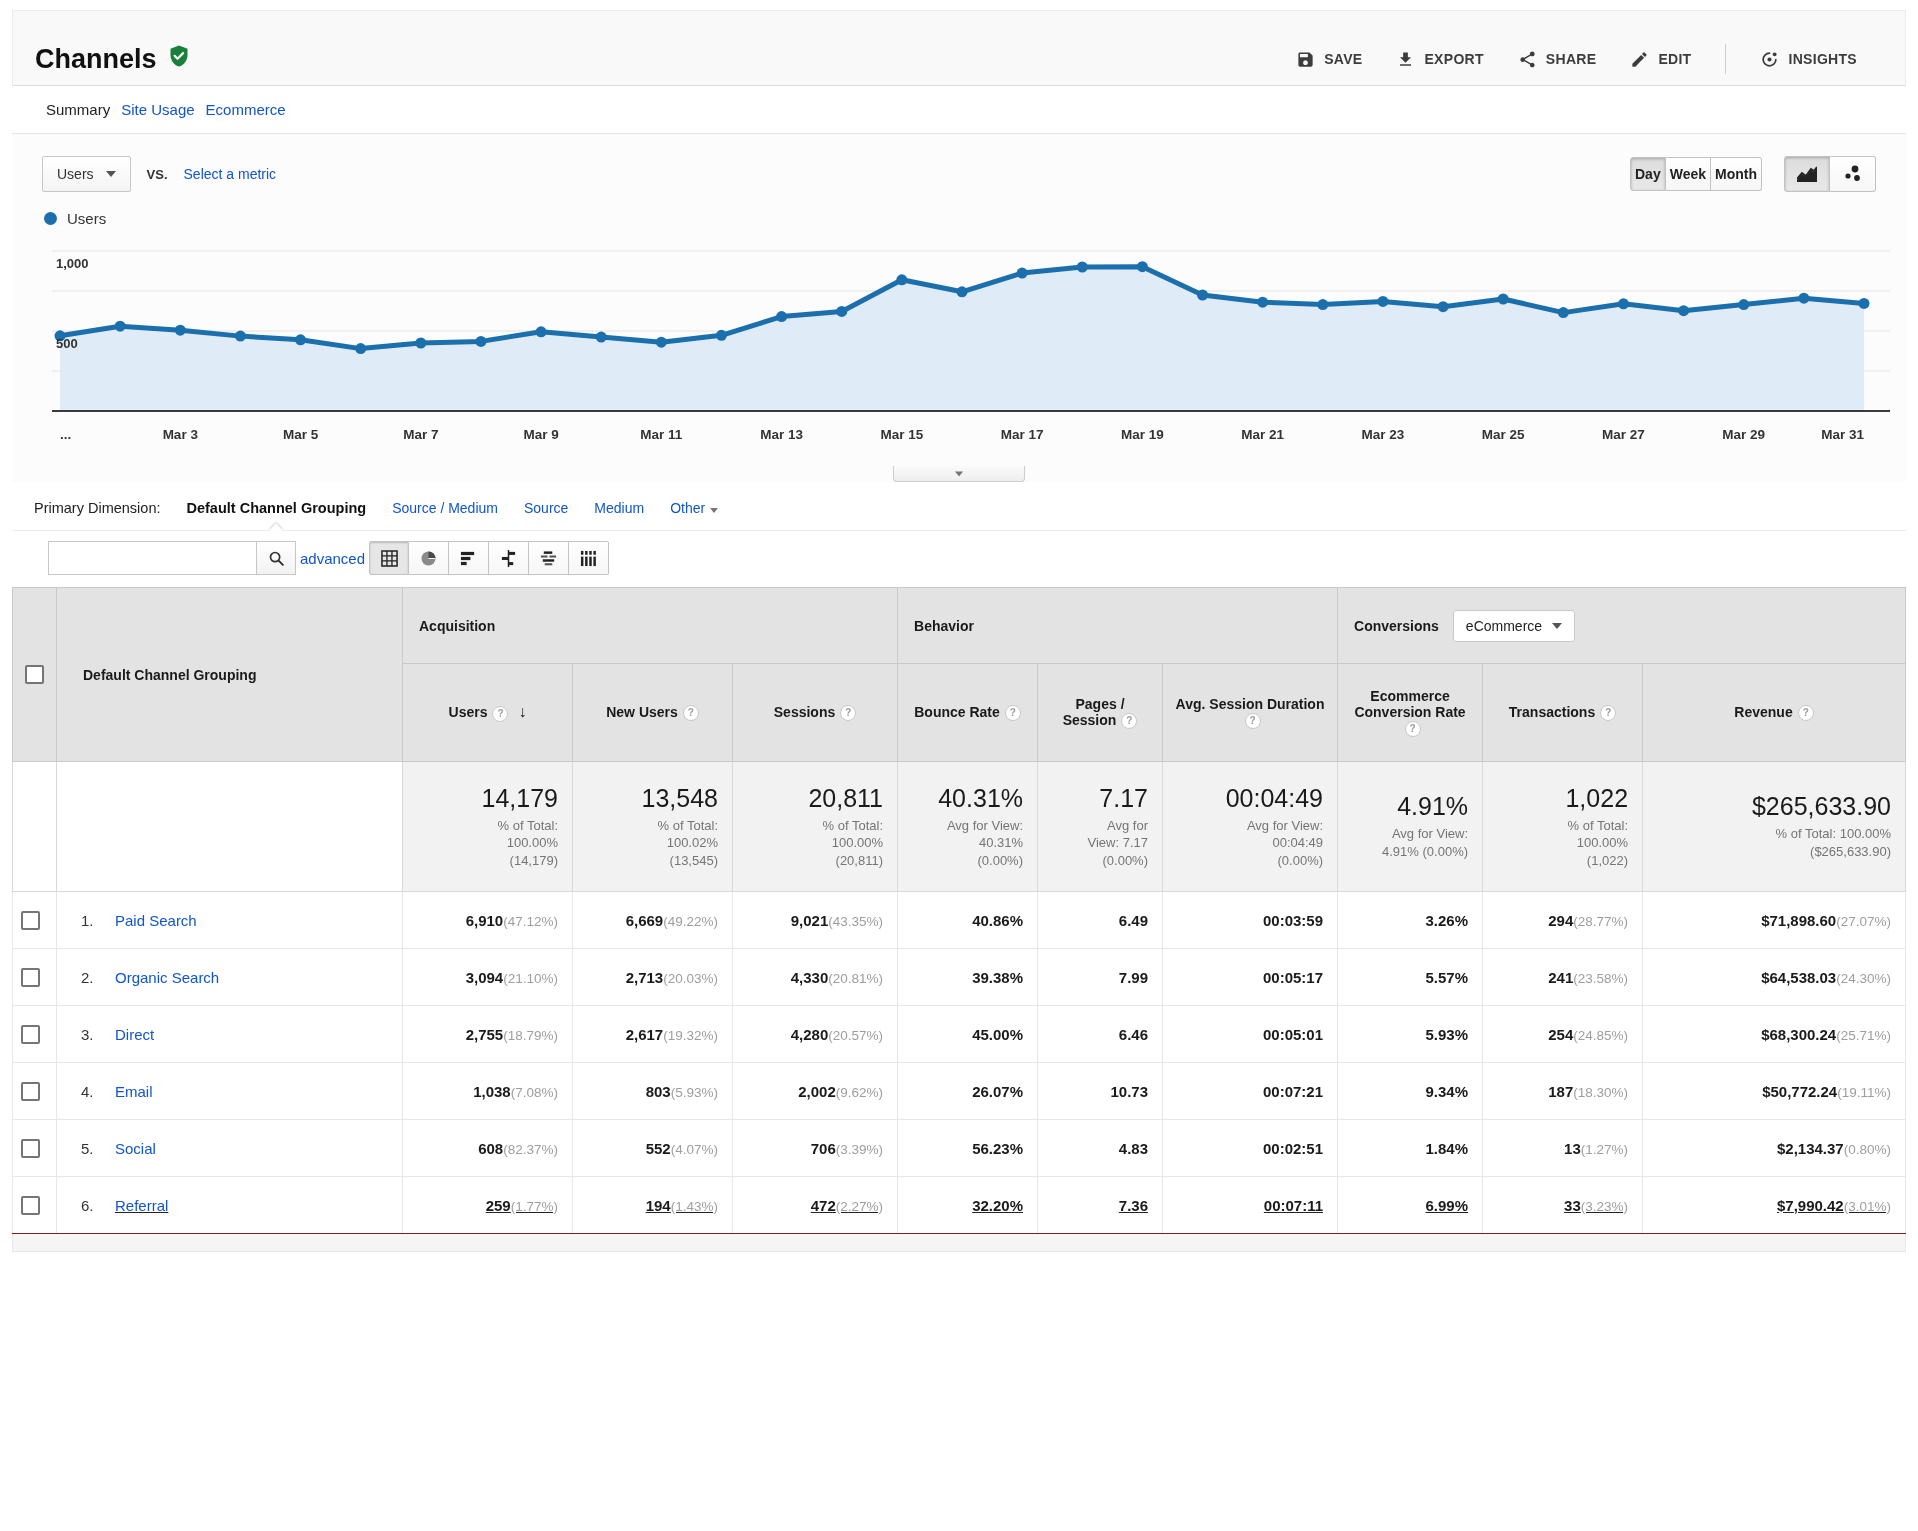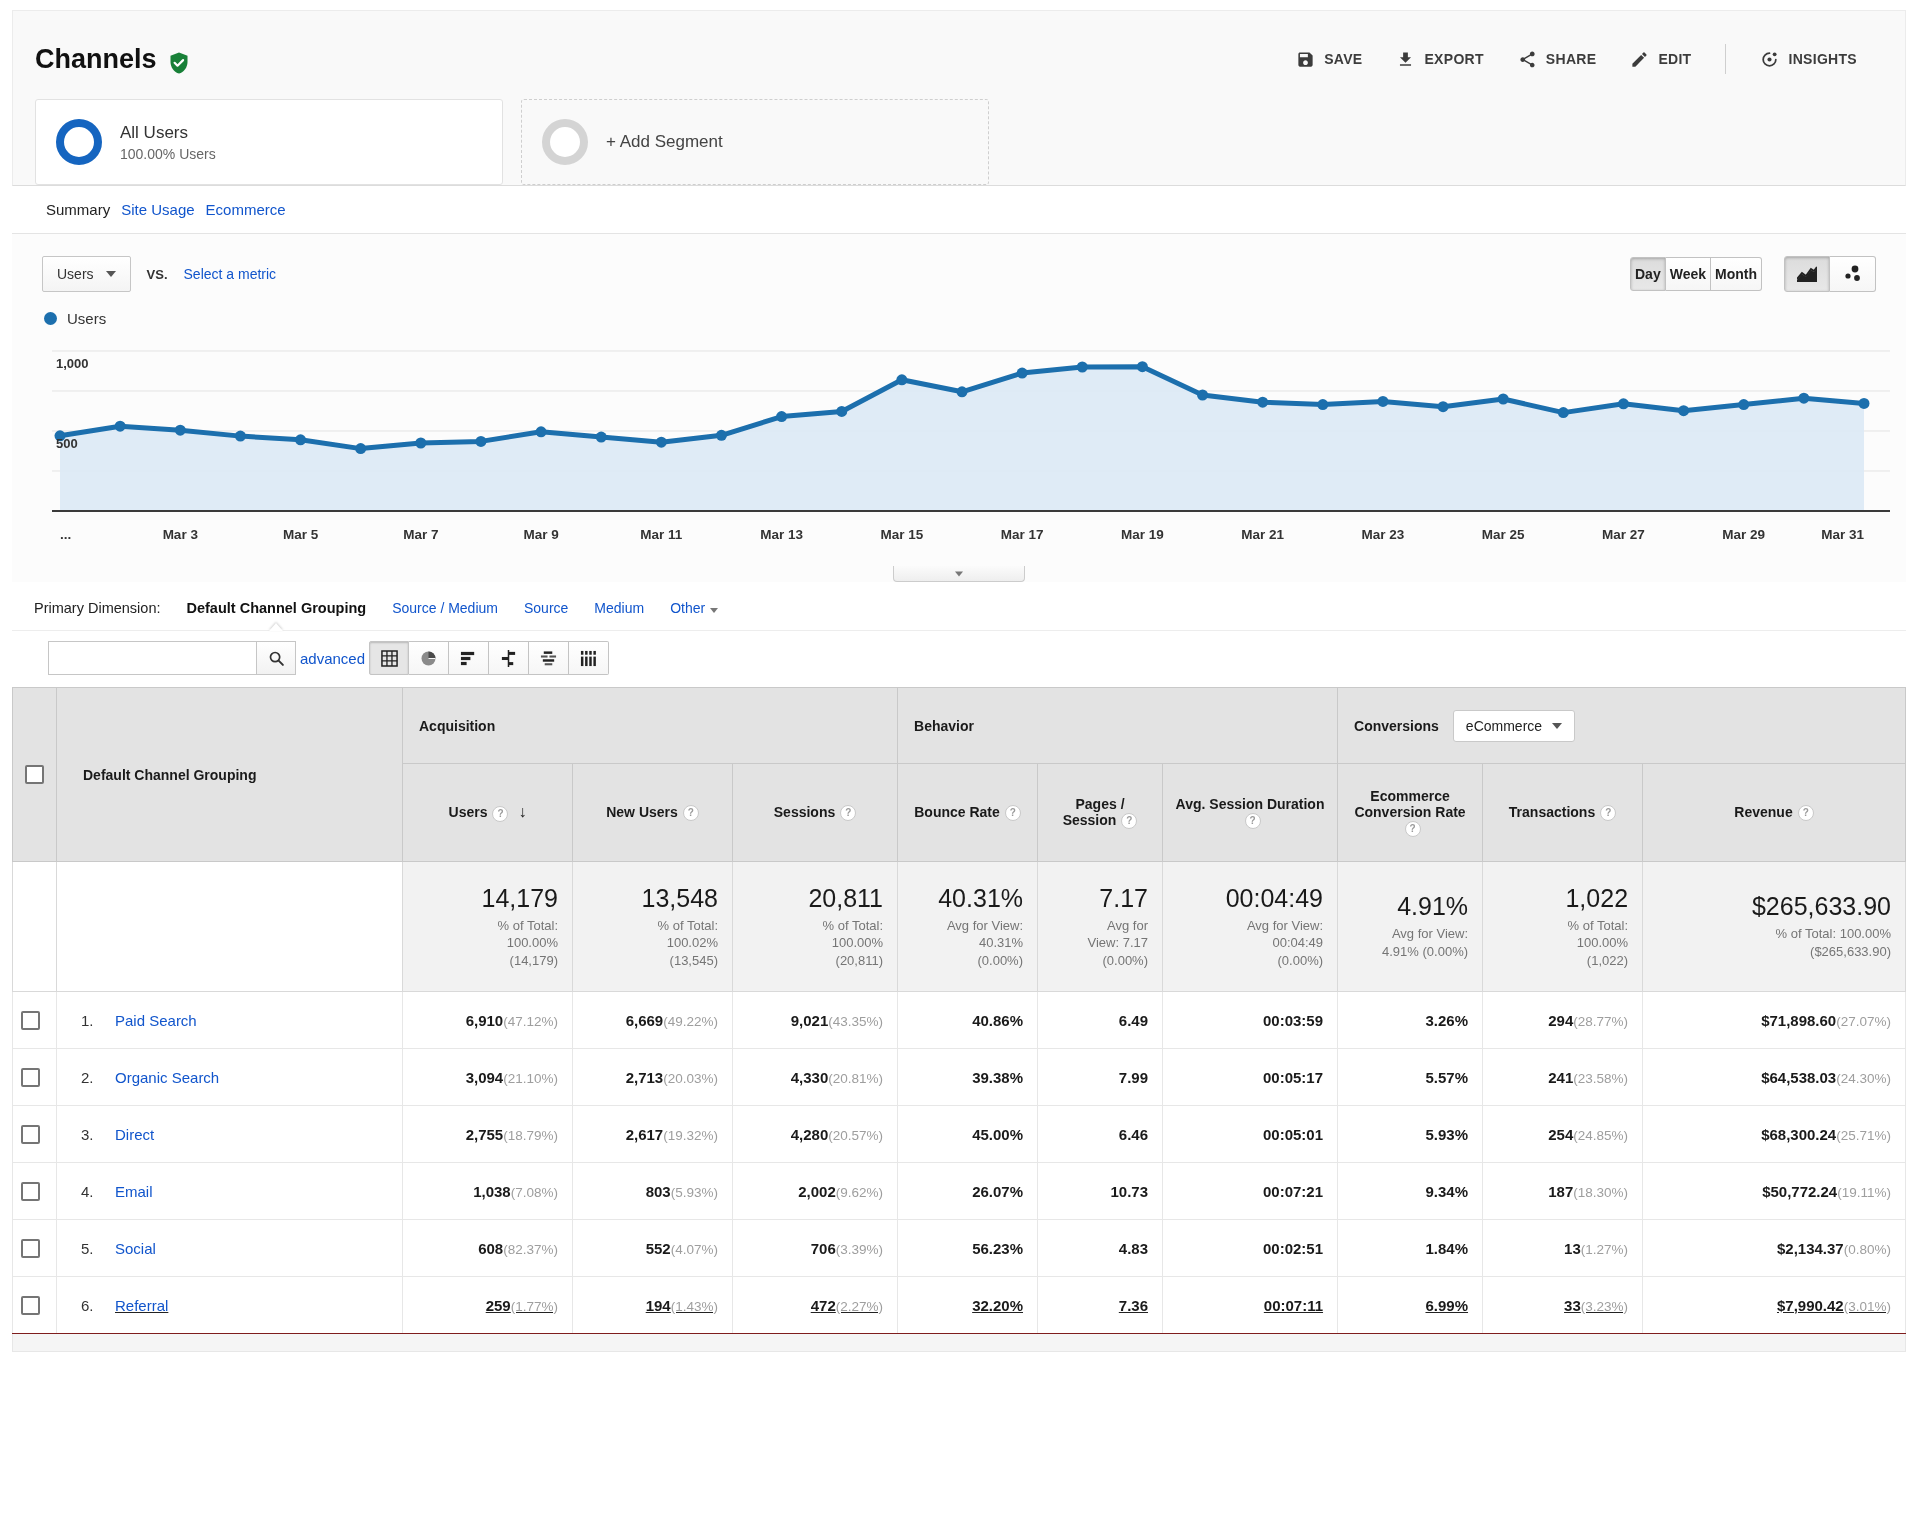--- a/index.html
+++ b/index.html
@@ -7,21 +7,21 @@
   body {
     width:1918px; min-height:1531px;
     font-family:"Liberation Sans","DejaVu Sans",sans-serif;
     color:#222; font-size:15px;
   }
   .band { background:#f9f9f9; border-bottom:1px solid #e0e0e0; padding:22px 0 0 0; margin:10px 12px 0 12px; border:1px solid #ececec; border-bottom:1px solid #dcdcdc;}
   .band-inner { padding:0 22px; }
 
   
   .title-row { display:flex; align-items:center; justify-content:space-between; height:52px; }
-  .page-title { font-size:27px; font-weight:bold; color:#111; display:flex; align-items:flex-end; gap:10px;}
+  .page-title { font-size:27px; font-weight:bold; color:#111; display:flex; align-items:flex-start; gap:10px;}
   .shield { width:24px; height:24px; }
   .toolbar { display:flex; align-items:center; gap:34px; padding-right:26px; }
   .tb-btn { display:flex; align-items:center; gap:9px; background:none; border:none; cursor:pointer;
             font-family:inherit; font-size:14px; font-weight:bold; color:#3c3c3c; letter-spacing:.3px;}
   .tb-btn svg { width:19px; height:19px; fill:#3c3c3c; }
   .tb-divider { width:1px; height:30px; background:#cfcfcf; }
 
   
   .segment-row { display:flex; gap:18px; margin-top:14px; height:86px; }
   .segment-card { width:468px; background:#fff; border:1px solid #e2e2e2; border-radius:3px;
@@ -178,33 +178,20 @@
           <svg viewBox="0 0 24 24">
             <path d="M12 4a8 8 0 1 0 8 8" fill="none" stroke="#3c3c3c" stroke-width="2.2" stroke-linecap="round"></path>
             <circle cx="18.5" cy="5.5" r="2.4"></circle>
             <circle cx="12" cy="12" r="2.6"></circle>
           </svg>
           <span>INSIGHTS</span>
         </button>
       </div>
     </div>
 
-    <div class="segment-row">
-      <div class="segment-card">
-        <div class="ring"></div>
-        <div>
-          <div class="seg-title">All Users</div>
-          <div class="seg-sub">100.00% Users</div>
-        </div>
-      </div>
-      <div class="segment-card dashed">
-        <div class="ring gray"></div>
-        <div class="addseg-label">+ Add Segment</div>
-      </div>
-    </div>
 
   </div>
 </div>
 
 <div class="subtabs" style="margin:0 12px;gap:11px;">
   <span class="subtab active">Summary</span>
   <span class="subtab">Site Usage</span>
   <span class="subtab">Ecommerce</span>
 </div>
 

